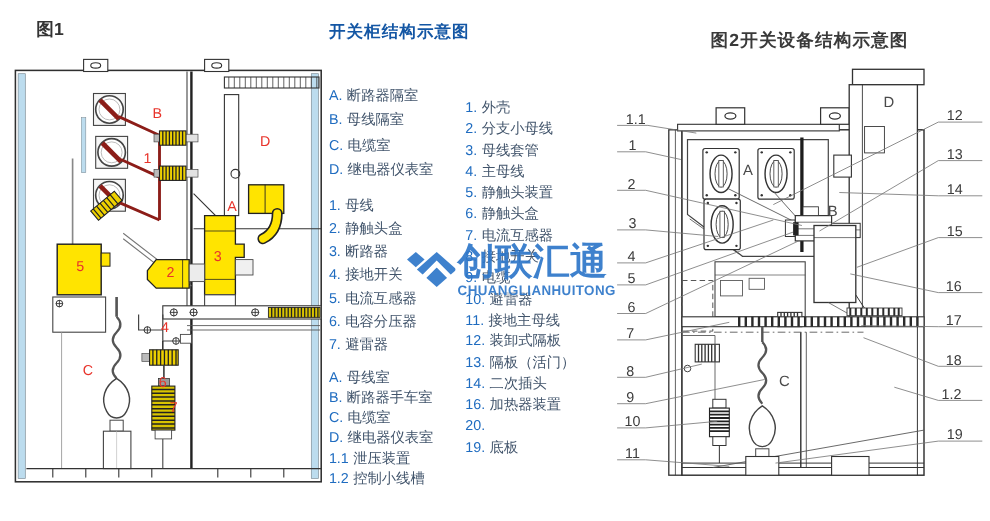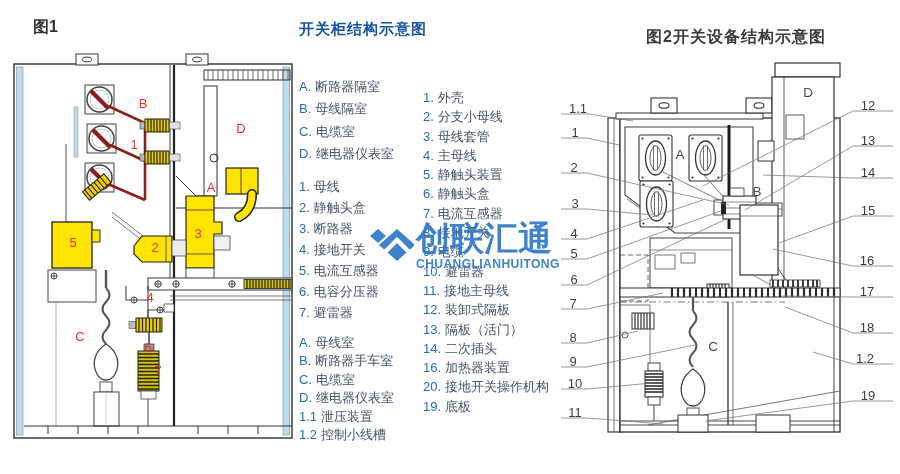--- a/index.html
+++ b/index.html
@@ -303,21 +303,20 @@
       <div class="row">
         <span class="num">14.</span>
         <span class="txt">二次插头</span>
       </div>
       <div class="row">
         <span class="num">16.</span>
         <span class="txt">加热器装置</span>
       </div>
       <div class="row">
         <span class="num">20.</span>
-        <span class="txt">接地开关操作机构</span>
       </div>
       <div class="row">
         <span class="num">19.</span>
         <span class="txt">底板</span>
       </div>
     </div>
 
   <div class="watermark">
     <svg width="46" height="42" viewBox="0 0 46 42">
       <polygon points="10,4 18,11 10,18 2,11" fill="#2e77c9"></polygon>

